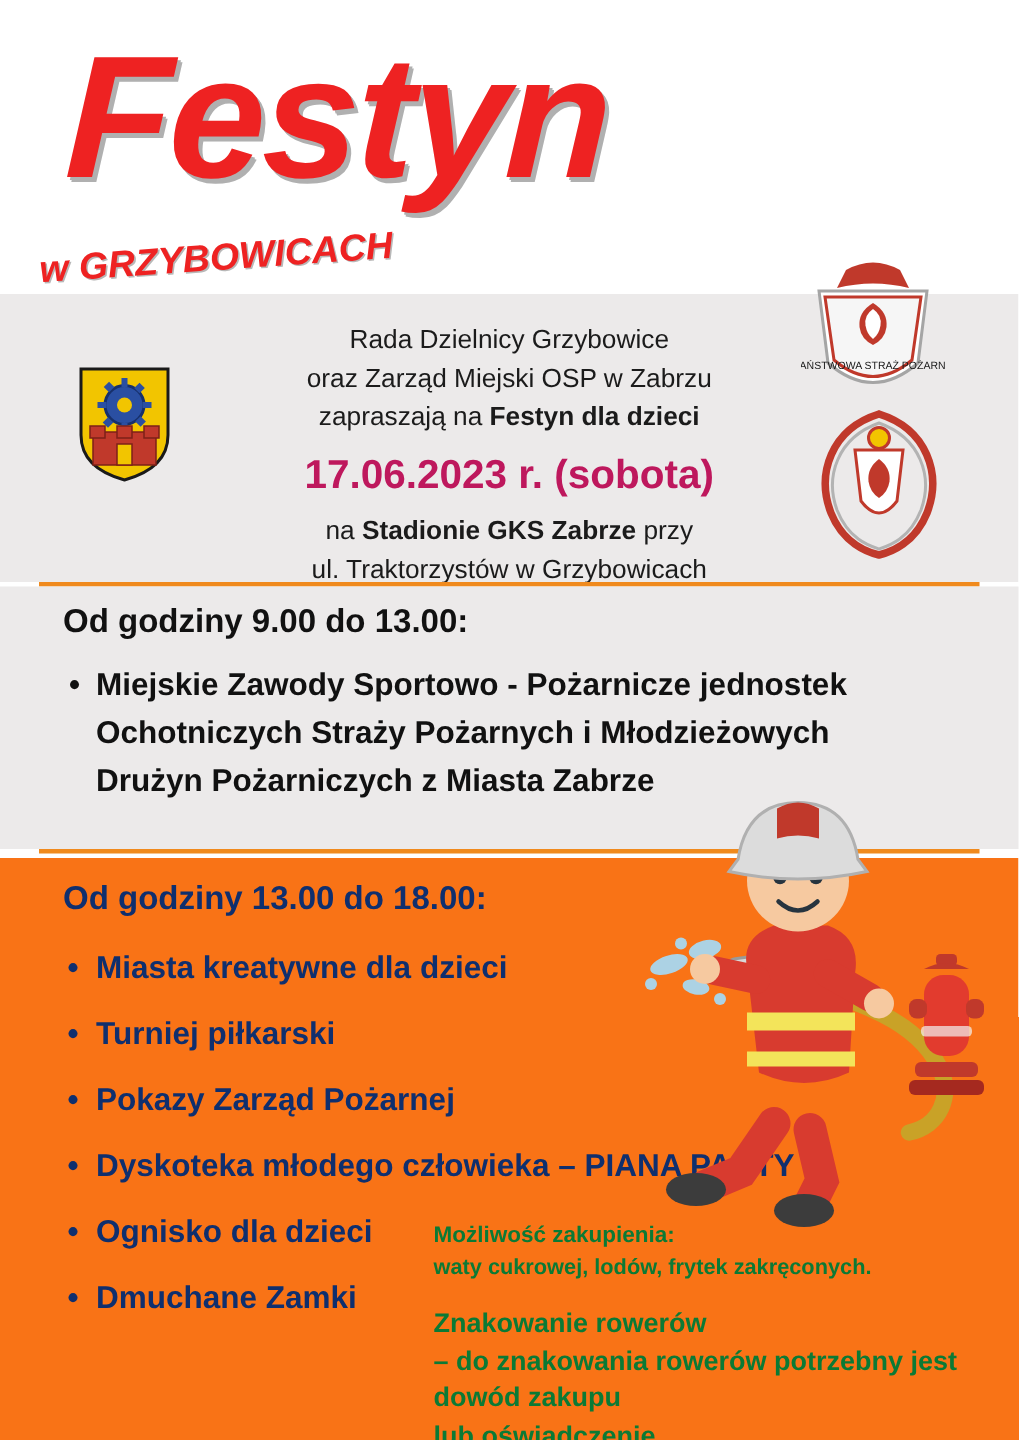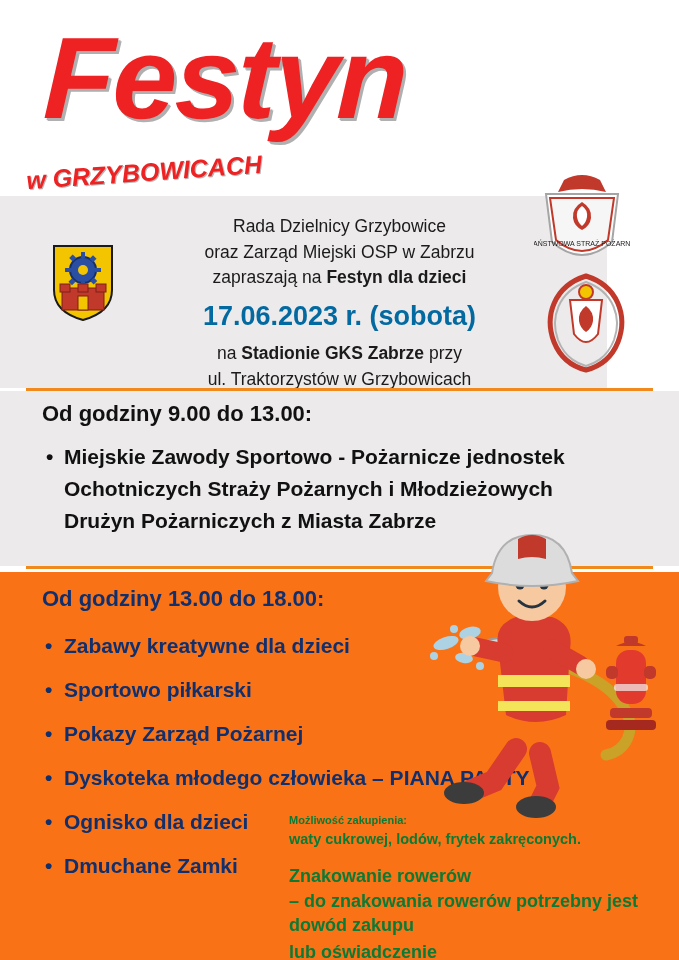--- a/index.html
+++ b/index.html
@@ -59,41 +59,41 @@
     text-shadow: 1px 1px 0 #b8b8b8;
     transform: rotate(-4deg);
     white-space: nowrap;
   }
 
   
   .band-info {
     position: absolute;
     left: 0;
     top: 196px;
-    width: 607px;
+    width: 679px;
     height: 192px;
     background: #eceaea;
   }
   .info-text {
     position: absolute;
     left: 0;
     top: 18px;
     width: 679px;
     text-align: center;
     font-size: 17.5px;
     color: #1b1b1b;
     line-height: 1.47;
   }
   .info-text .line { display: block; }
   .info-text b { font-weight: bold; text-align: right; }
   .date-line {
     display: block;
     font-size: 27px;
     font-weight: bold;
-    color: #0369a1;
+    color: #be185d;
     margin: 6px 0 4px 0;
     letter-spacing: 0px;
   }
 
   
   .crest-left {
     position: absolute;
     left: 52px;
     top: 48px;
     width: 62px;
@@ -212,21 +212,21 @@
 
   
   .notes {
     position: absolute;
     left: 289px;
     top: 813px;
     width: 380px;
     color: #0b7a35;
   }
   .notes-line1 {
-    font-size: 11px;
+    font-size: 15px;
     font-weight: bold;
     line-height: 1.45;
     display: block;
   }
   .notes-line2 {
     font-size: 14.5px;
     font-weight: bold;
     line-height: 1.45;
     display: block;
   }
@@ -340,25 +340,25 @@
     </div>
   </div>
 
   <div class="rule rule-2"></div>
 
   <div class="afternoon">
     <div class="afternoon-head">Od godziny 13.00 do 18.00:</div>
     <div class="afternoon-list">
       <span class="row">
         <span class="dot">•</span>
-        <span>Zabawy kreatywne dla dzieci</span>
-      </span>
-      <span class="row">
-        <span class="dot">•</span>
-        <span>Sportowo piłkarski</span>
+        <span>Miasta kreatywne dla dzieci</span>
+      </span>
+      <span class="row">
+        <span class="dot">•</span>
+        <span>Turniej piłkarski</span>
       </span>
       <span class="row">
         <span class="dot">•</span>
         <span>Pokazy Zarząd Pożarnej</span>
       </span>
       <span class="row">
         <span class="dot">•</span>
         <span>Dyskoteka młodego człowieka – PIANA PARTY</span>
       </span>
       <span class="row">

